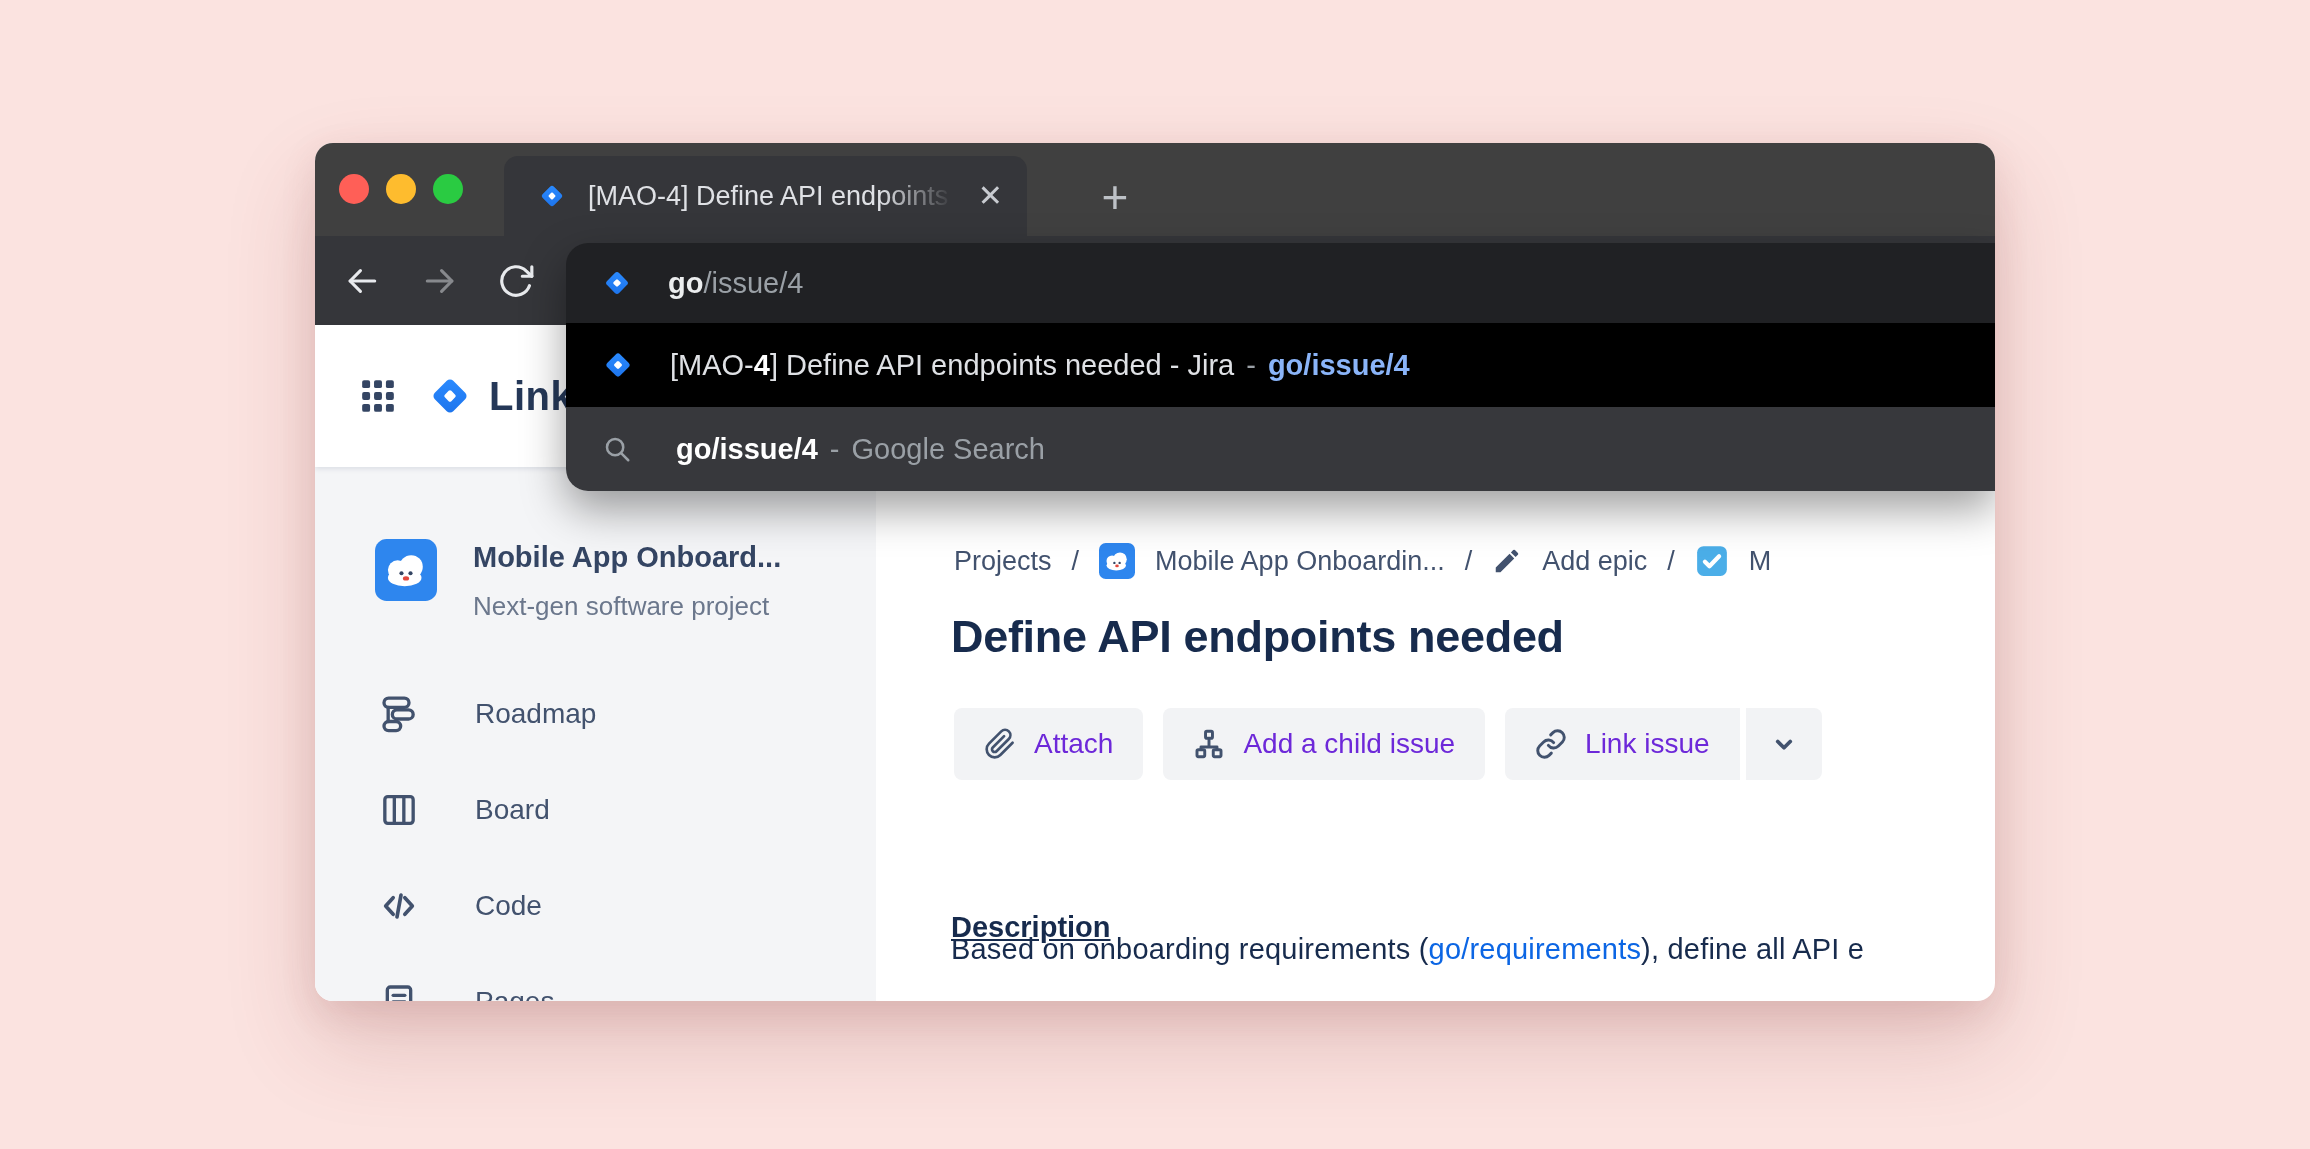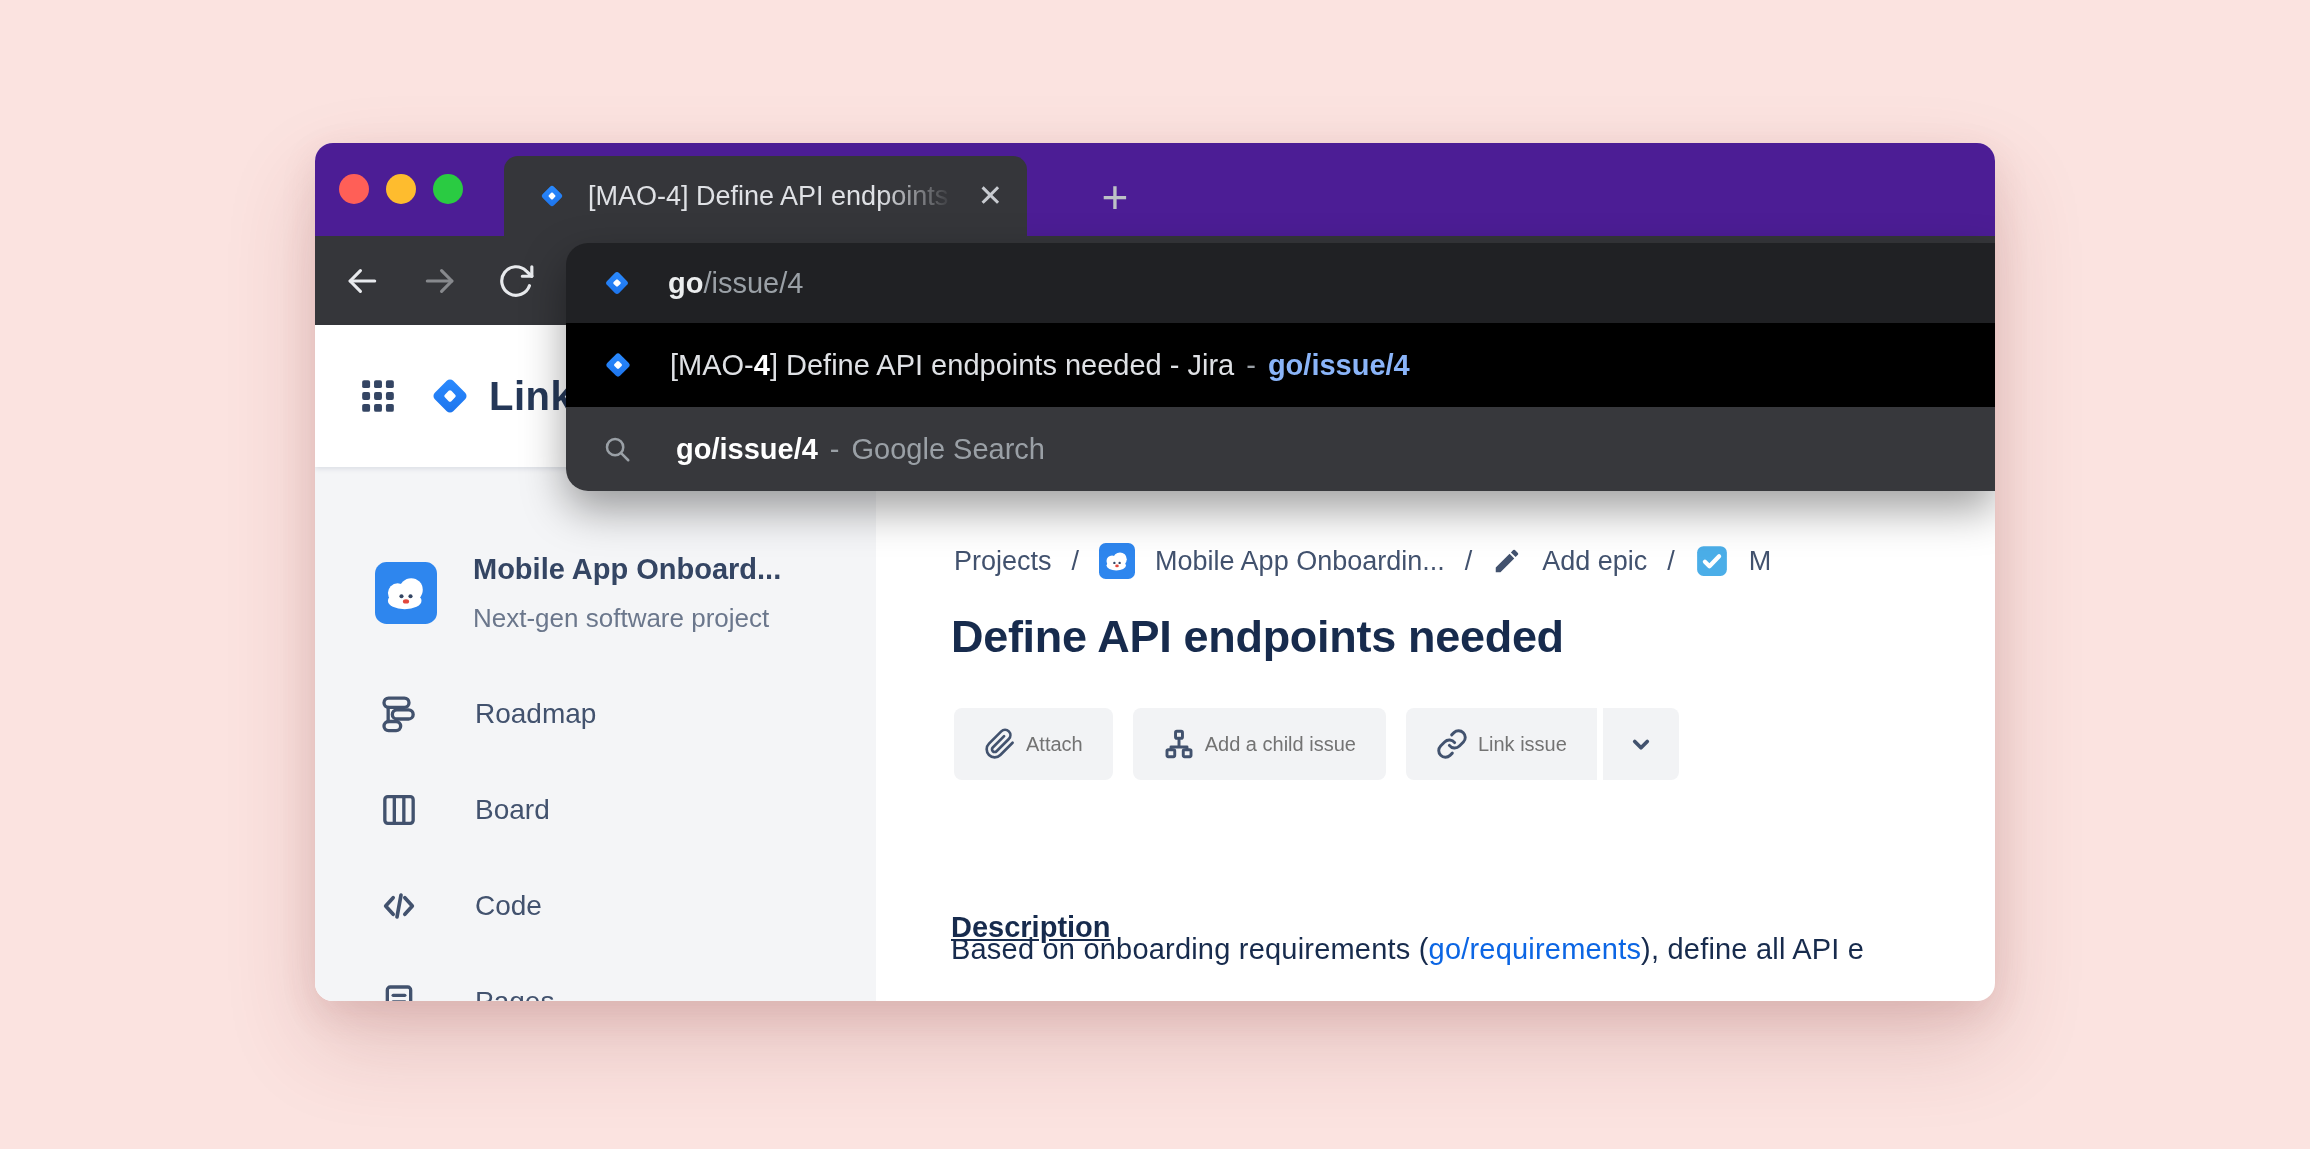--- a/index.html
+++ b/index.html
@@ -8,21 +8,21 @@
     background:#fbe3e0;
     font-family:"Liberation Sans", sans-serif;
     position:relative; overflow:hidden;
   }
   .window {
     position:absolute; left:315px; top:143px; width:1680px; height:858px;
     border-radius:18px; overflow:hidden; background:#fff;
     box-shadow:0 40px 90px rgba(130,50,50,.20), 0 12px 36px rgba(130,50,50,.12);
   }
   
-  .tabstrip { position:absolute; left:0; top:0; right:0; height:93px; background:#4c1d95; }
+  .tabstrip { position:absolute; left:0; top:0; right:0; height:93px; background:#404040; }
   .lights { position:absolute; left:24px; top:31px; display:flex; gap:17px; }
   .light { width:30px; height:30px; border-radius:50%; }
   .light.red{ background:#ff5f57; } .light.yellow{ background:#febc2e; } .light.green{ background:#2acb42; }
   .tab {
     position:absolute; left:189px; top:13px; width:523px; height:80px;
     background:#35363a; border-radius:14px 14px 0 0;
     display:flex; align-items:center; padding:0 24px 0 34px;
   }
   .tab-title {
     flex:1; margin:0 14px 0 22px; font-size:27px; color:#dfe1e5; white-space:nowrap; overflow:hidden;
@@ -57,40 +57,40 @@
   
   .jira-header {
     position:absolute; left:0; top:182px; right:0; height:142px; background:#fff; z-index:5;
     display:flex; align-items:center; padding-left:44px;
     box-shadow:0 2px 5px rgba(9,30,66,.10);
   }
   .jira-word { font-size:40px; font-weight:600; color:#253858; margin-left:16px; letter-spacing:.5px; }
   .appgrid { margin-right:30px; }
   
   .sidebar { position:absolute; left:0; top:324px; width:561px; bottom:0; background:#f4f5f7; z-index:2; }
-  .project { position:absolute; left:60px; top:84px; display:flex; align-items:center; }
+  .project { position:absolute; left:60px; top:72px; display:flex; align-items:flex-start; }
   .proj-texts { margin-left:36px; padding-top:2px; }
   .proj-name { font-size:29px; font-weight:700; color:#344563; }
   .proj-sub { font-size:26px; color:#6b778c; margin-top:17px; }
   .side-item { position:absolute; left:64px; height:46px; display:flex; align-items:center; }
   .side-item .lbl { margin-left:56px; font-size:28px; color:#42526e; font-weight:500; }
   .si-0{ top:224px; } .si-1{ top:320px; } .si-2{ top:416px; } .si-3{ top:512px; }
   
   .breadcrumb {
     position:absolute; left:639px; top:396px; right:12px; height:44px; z-index:1;
     display:flex; align-items:center; gap:20px; font-size:27px; color:#42526e;
     white-space:nowrap; overflow:hidden;
   }
   .crumb { flex:0 0 auto; }
   .issue-title { position:absolute; left:636px; top:468px; font-size:45px; font-weight:700; color:#172b4d; letter-spacing:-.3px; z-index:1; }
   .actions { position:absolute; left:639px; top:565px; display:flex; gap:20px; z-index:1; }
   .btn {
     height:72px; background:#f2f3f5; border:none; border-radius:8px; cursor:pointer;
-    display:flex; align-items:center; gap:10px; padding:0 30px;
-    font-family:"Liberation Sans", sans-serif; font-size:20px; color:#737373; font-weight:500;
+    display:flex; align-items:center; gap:18px; padding:0 30px;
+    font-family:"Liberation Sans", sans-serif; font-size:28px; color:#6d28d9; font-weight:500;
   }
   .btn-group { display:flex; gap:6px; }
   .btn-group .btn.main-part { border-radius:8px 0 0 8px; }
   .btn.chev { border-radius:0 8px 8px 0; width:76px; padding:0; justify-content:center; }
   .desc-heading { position:absolute; left:636px; top:768px; font-size:29px; font-weight:700; color:#172b4d; z-index:1;text-decoration:underline; }
   .desc-body { position:absolute; left:636px; top:790px; right:0; font-size:29px; color:#172b4d; white-space:nowrap; overflow:hidden; z-index:1; letter-spacing:.2px; }
   .desc-link { color:#0c66e4; text-decoration:none; }
 </style>
 </head>
 <body>

